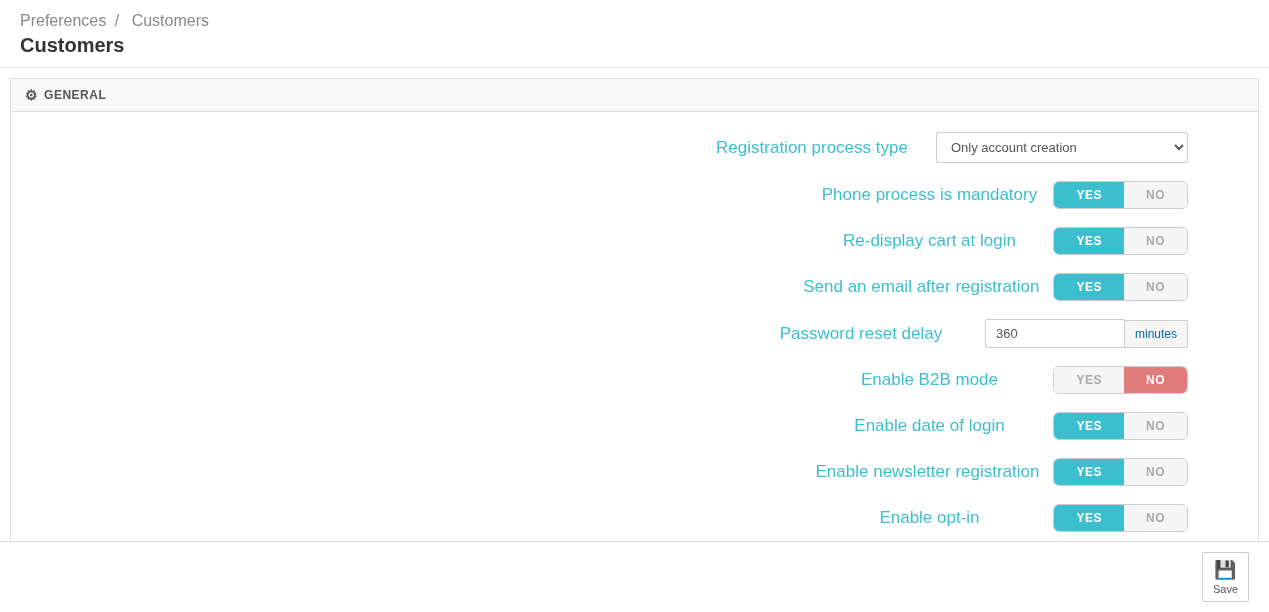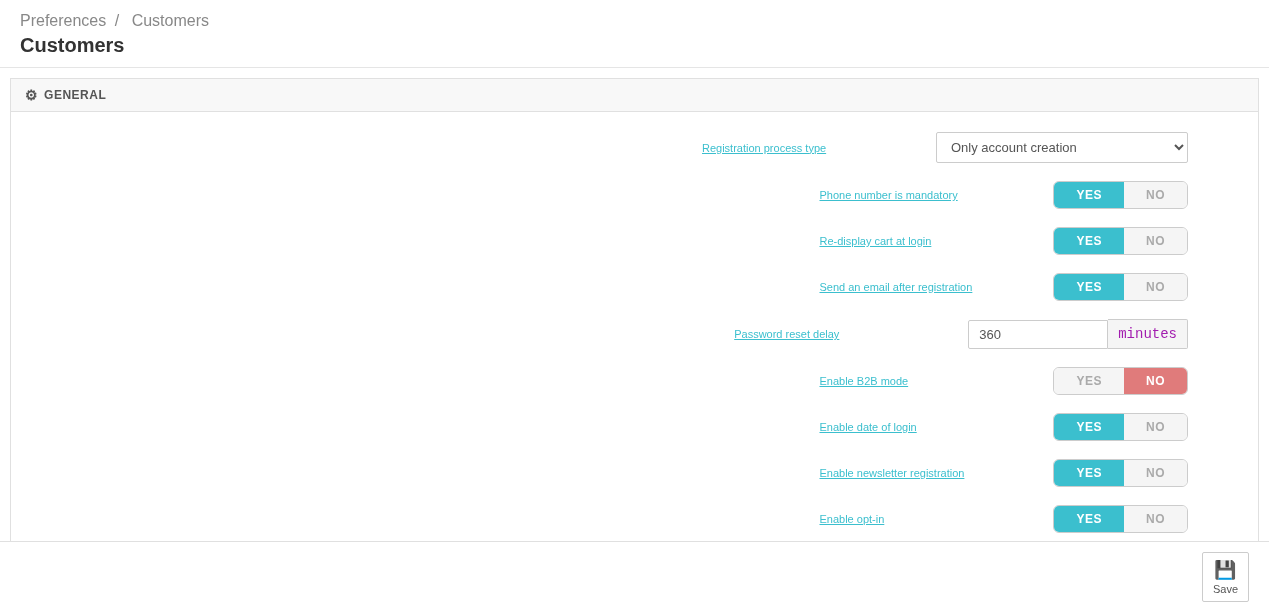--- a/index.html
+++ b/index.html
@@ -58,26 +58,25 @@
       padding: 20px 10px;
     }
     .form-row {
       display: flex;
       align-items: center;
       margin-bottom: 18px;
       justify-content: flex-end;
       padding-right: 60px;
     }
     .form-label {
-      text-align: left;
+      text-align: center;
       color: #3bbfce;
-      font-size: 11px;
+      font-size: 17px;
       margin-right: 14px;
       min-width: 220px;
-      text-decoration: underline;
     }
     .form-control-wrap {
       display: flex;
       align-items: center;
     }
     select.form-select {
       border: 1px solid #ccc;
       border-radius: 2px;
       padding: 6px 10px;
       font-size: 13px;
@@ -125,23 +124,22 @@
       font-size: 13px;
       width: 140px;
       color: #555;
     }
     .input-addon {
       background: #f5f5f5;
       border: 1px solid #ccc;
       border-left: none;
       border-radius: 0 2px 2px 0;
       padding: 6px 10px;
-      font-size: 14px;
-      color: #a21caf;
-      font-family: Liberation Mono, monospace;
+      font-size: 12px;
+      color: #0369a1;
     }
     .footer-bar {
       position: absolute;
       bottom: 0;
       right: 0;
       left: 0;
       padding: 10px 20px;
       display: flex;
       justify-content: flex-end;
       border-top: 1px solid #e0e0e0;
@@ -192,21 +190,21 @@
         <div class="form-control-wrap">
           <select class="form-select">
             <option>Only account creation</option>
             <option>Account creation and guest checkout</option>
             <option>Guest checkout only</option>
           </select>
         </div>
       </div>
 
       <div class="form-row">
-        <label class="form-label">Phone number is mandatory</label>
+        <label class="form-label">Phone process is mandatory</label>
         <div class="form-control-wrap">
           <div class="toggle-group">
             <button class="toggle-btn yes-active">YES</button>
             <button class="toggle-btn no-inactive">NO</button>
           </div>
         </div>
       </div>
 
       <div class="form-row">
         <label class="form-label">Re-display cart at login</label>

